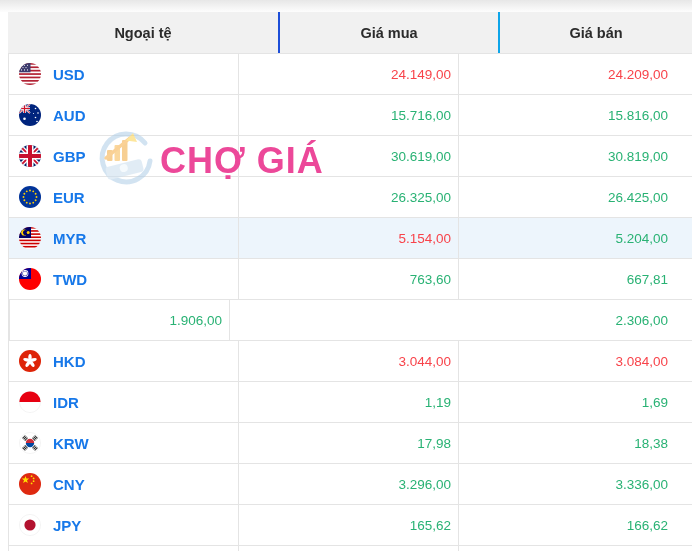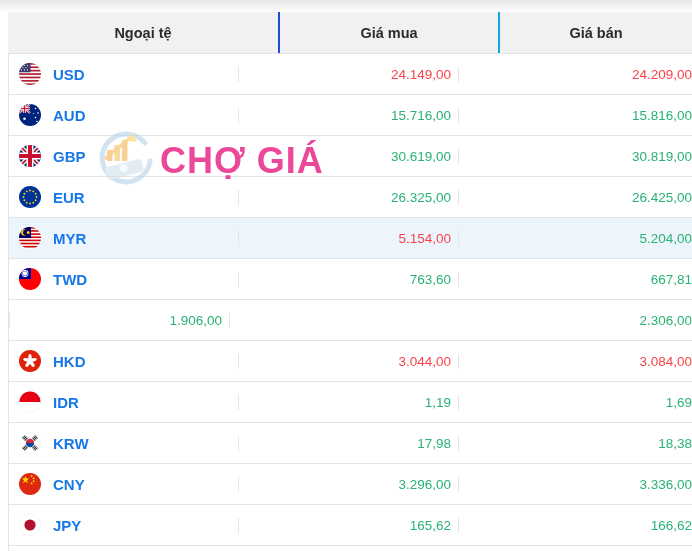--- a/index.html
+++ b/index.html
@@ -7,26 +7,26 @@
   .screen{position:relative;width:692px;height:551px;}
   .top-strip{height:12px;background:linear-gradient(#e7e7e7,#fdfdfd);}
   .table-wrap{margin-left:8px;width:684px;}
   .thead{display:flex;height:41px;}
   .th{background:var(--header-bg,#f1f1f1);color:#2b2b2b;font-weight:bold;font-size:14.5px;
       display:flex;align-items:center;justify-content:center;box-sizing:border-box;}
   .th.c1{width:270px;}
   .th.c2{width:220px;border-left:2px solid #1d4ed8;}
   .th.c3{flex:1;border-left:2px solid #0ea5e9;}
   .tbody{border-top:1px solid #e4e4e4;border-left:1px solid #e4e4e4;box-sizing:border-box;}
-  .tr{display:flex;height:41px;border-bottom:1px solid #e4e4e4;box-sizing:border-box;background:#fff;cursor:pointer;align-items:center;}
+  .tr{display:flex;height:41px;border-bottom:1px solid #e4e4e4;box-sizing:border-box;background:#fff;cursor:pointer;}
   .tr.highlight{background:var(--highlight,#edf5fc);}
   .td{box-sizing:border-box;display:flex;align-items:center;}
   .td.c1{width:229px;padding-left:10px;}
   .td.c2{width:220px;border-left:1px solid #e4e4e4;justify-content:flex-end;padding-right:7px;}
-  .td.c3{flex:1;border-left:1px solid #e4e4e4;justify-content:flex-end;padding-right:0;}
+  .td.c3{flex:1;border-left:1px solid #e4e4e4;justify-content:flex-end;padding-right:24px;}
   .flag{width:22px;height:22px;display:inline-flex;flex:0 0 22px;}
   .flag svg{width:22px;height:22px;}
   .code{margin-left:12px;font-size:15px;font-weight:bold;color:var(--code-blue,#1778e9);text-decoration:none;}
   .num{font-size:13.5px;}
   .num.up{color:var(--green,#29b274);}
   .num.down{color:var(--red,#f8434a);}
   .tr.partial{height:20px;border-bottom:none;}
   .watermark{position:absolute;left:94px;top:129px;display:flex;align-items:center;
       pointer-events:none;z-index:5;}
   .wm-text{font-size:36px;font-weight:bold;color:#ec4899;letter-spacing:1px;margin-left:4px;}

